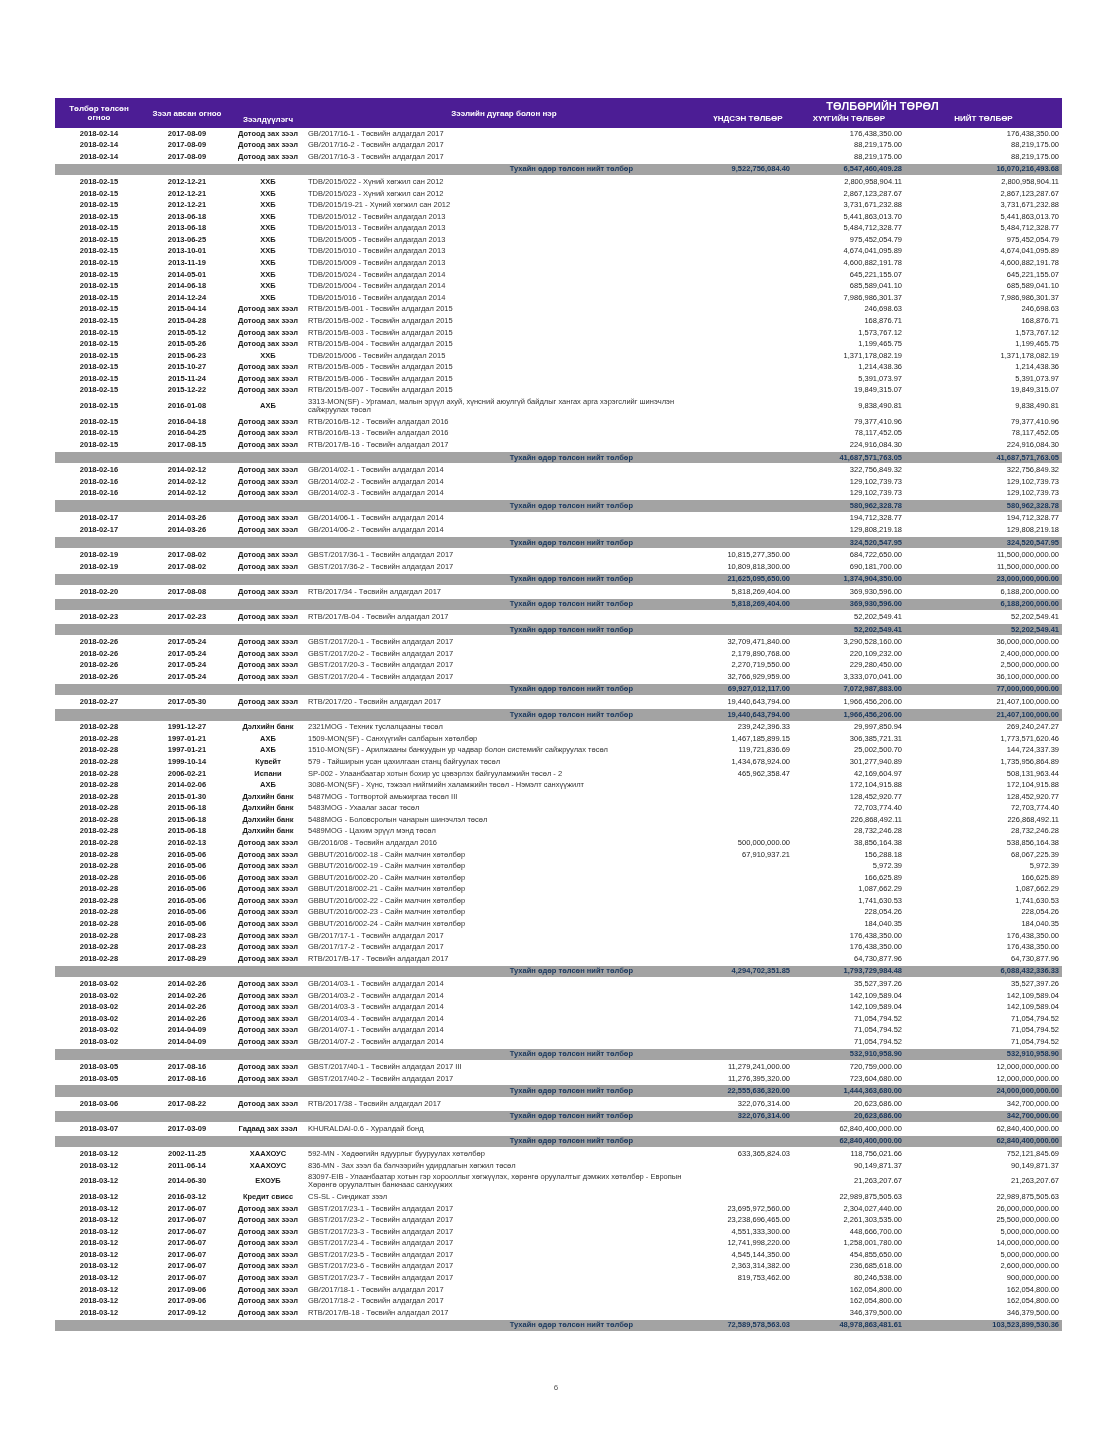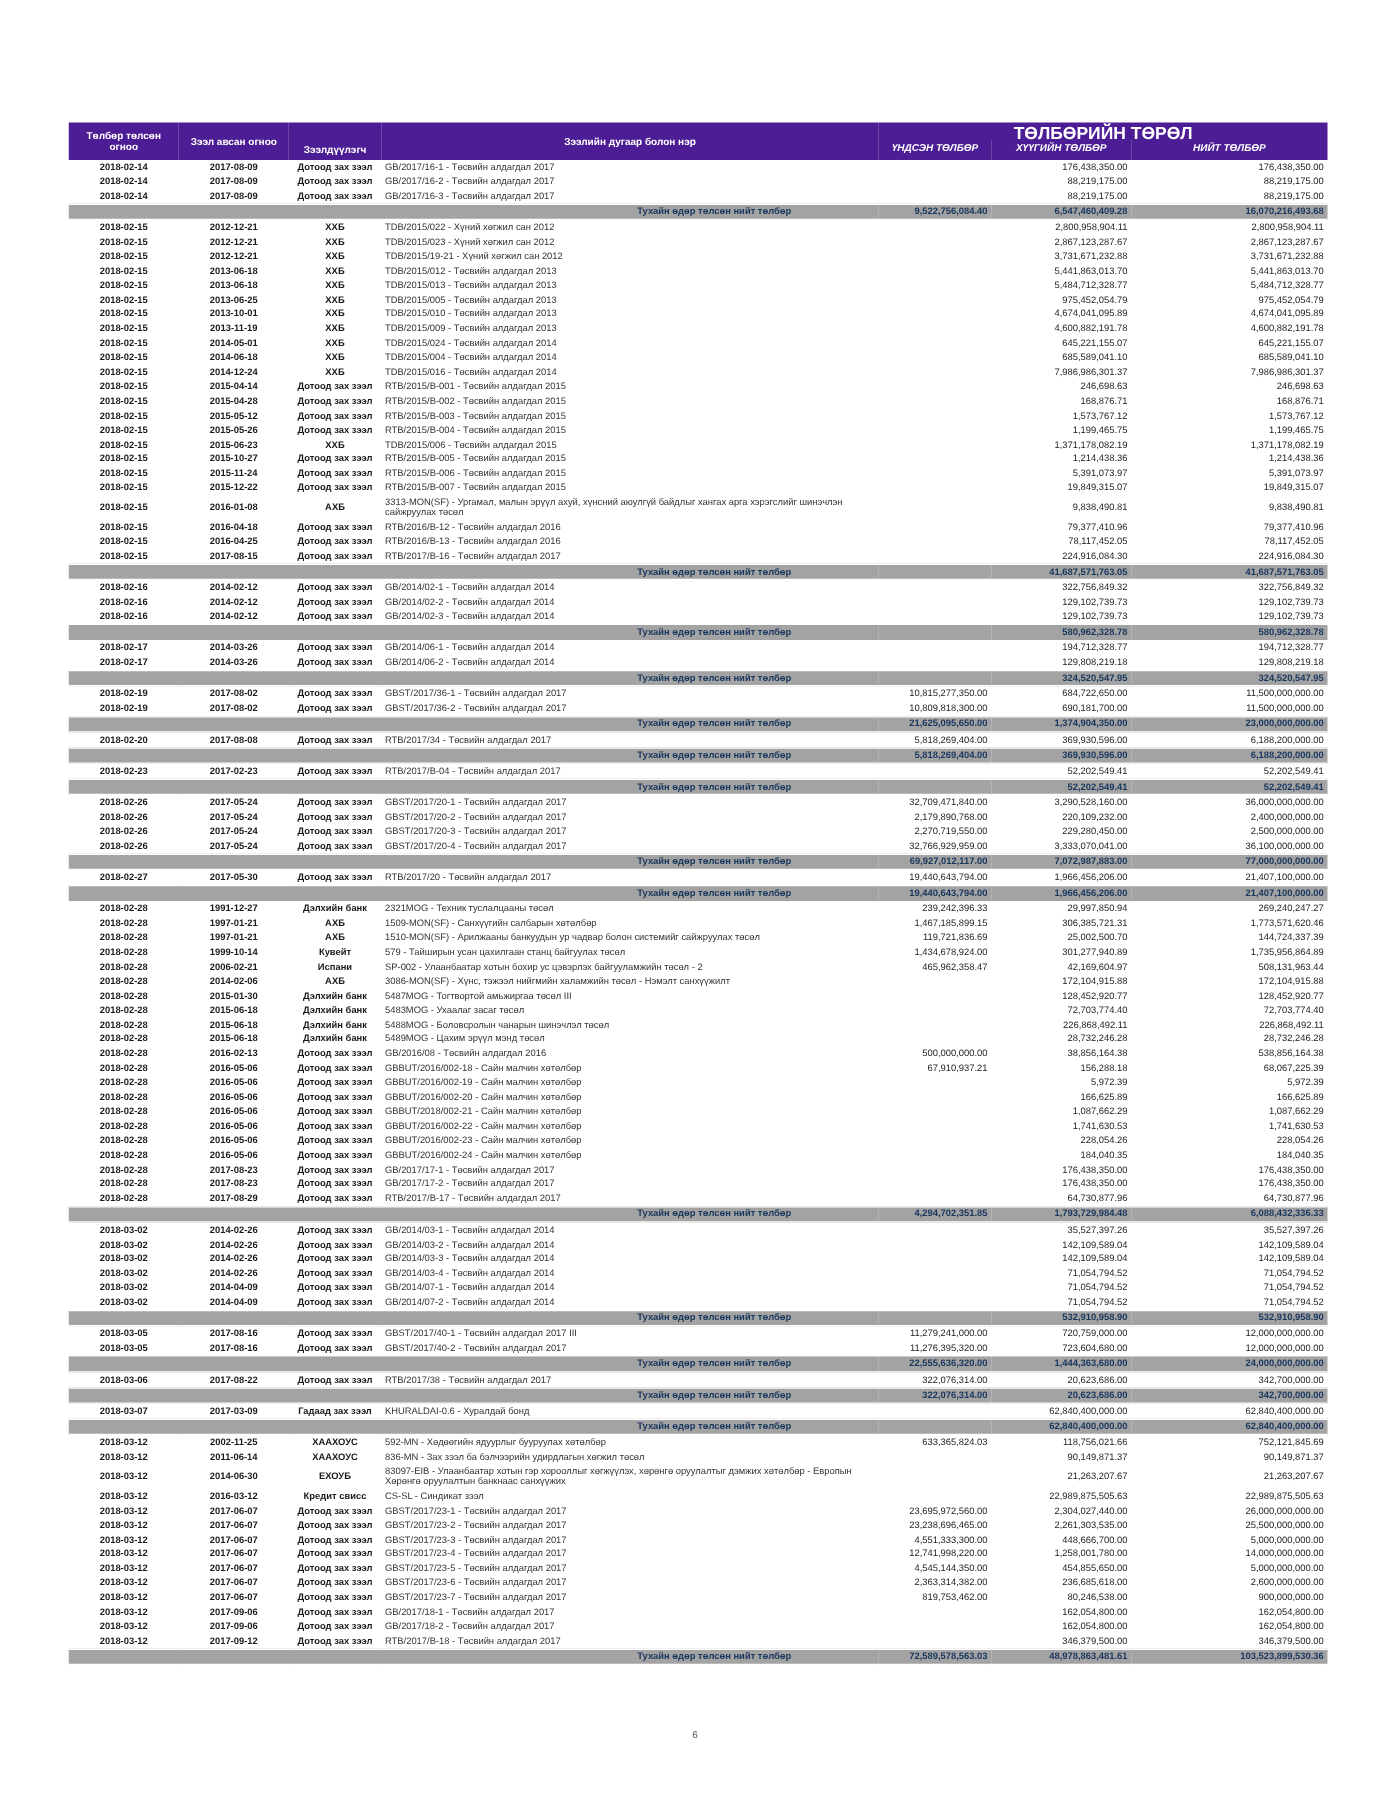--- a/index.html
+++ b/index.html
@@ -29,23 +29,23 @@
     background:#4c1d95;
     color:#ffffff;
     font-size:8px;
     line-height:9px;
     font-weight:bold;
     padding:2px 3px;
     vertical-align:middle;
     text-align:center;
     border:0;
   }
-  thead th.group-th { font-size:14px; padding-top:4px; padding-bottom:1px; }
+  thead th.group-th { font-size:11px; padding-top:4px; padding-bottom:1px; }
   thead th.lender-th { vertical-align:bottom; padding-bottom:4px; }
-  thead th.sub-th { vertical-align:middle; padding-bottom:5px;font-style:italic; }
+  thead th.sub-th { vertical-align:middle; padding-bottom:5px; }
 
   tbody td {
     font-size:7.5px;
     line-height:8.2px;
     padding:1.7px 3px;
     vertical-align:middle;
     border:0;
     word-wrap:break-word;
   }
   td.c-date, td.c-lender {

